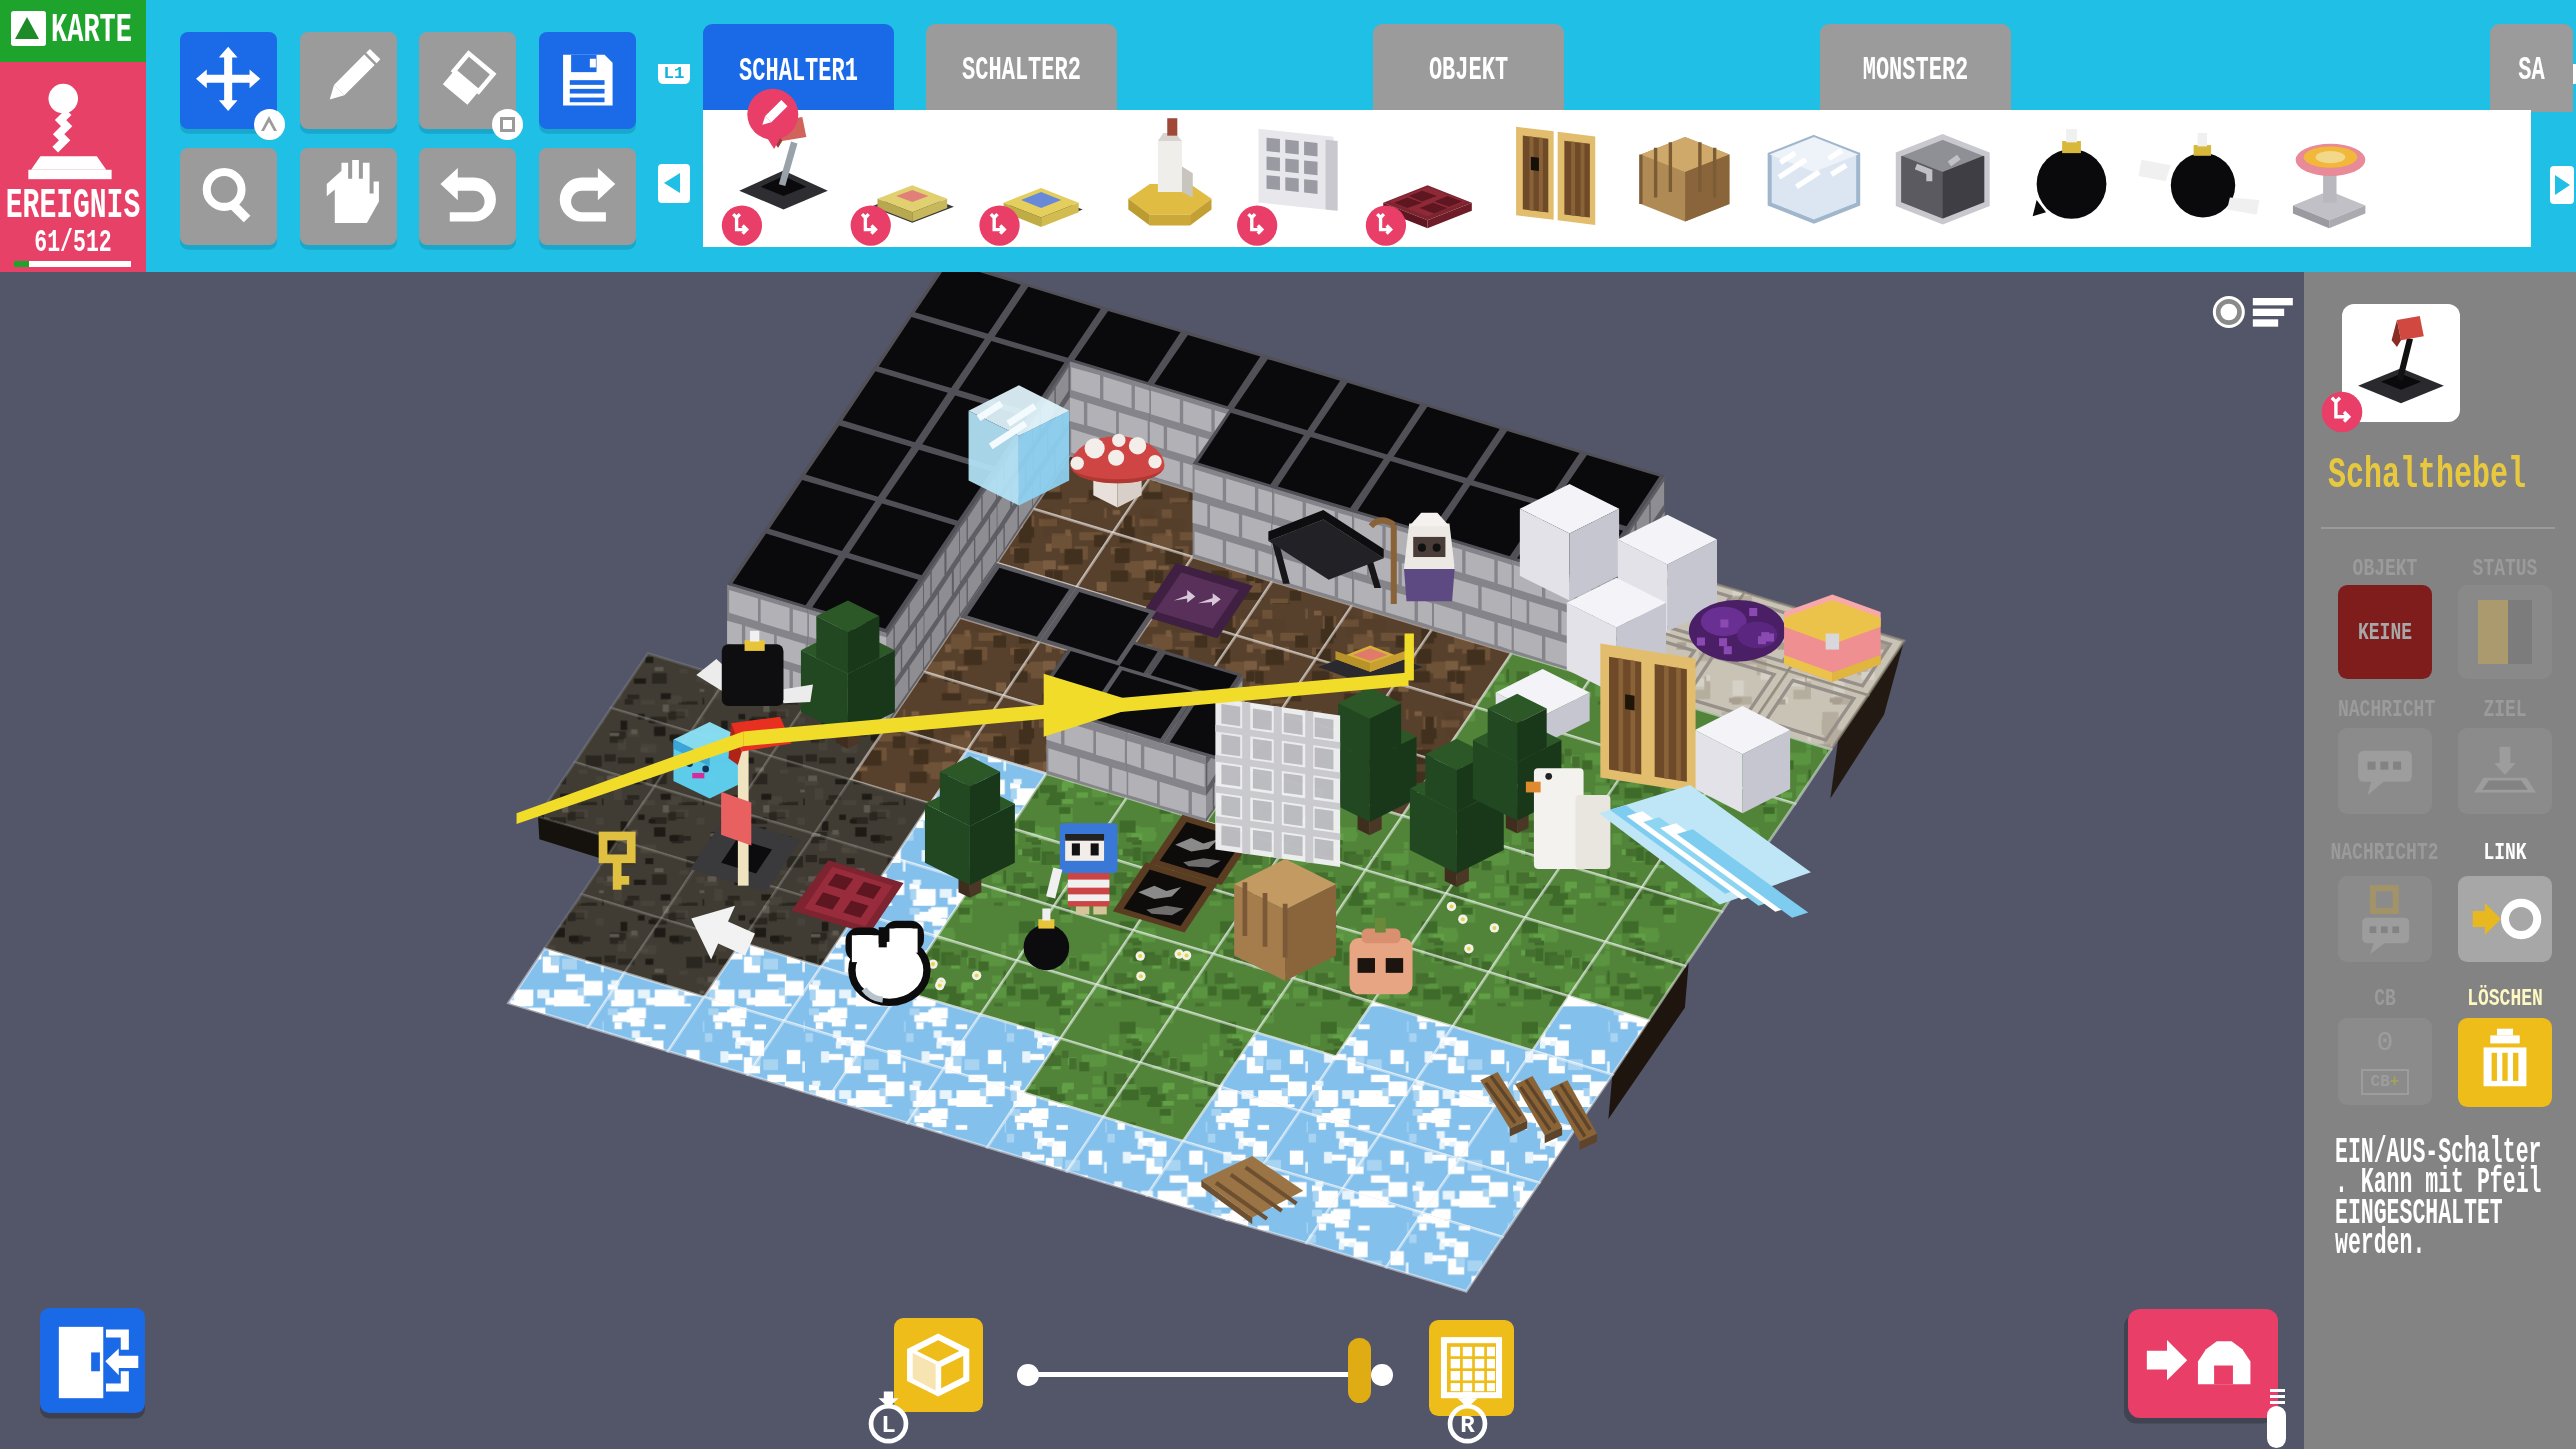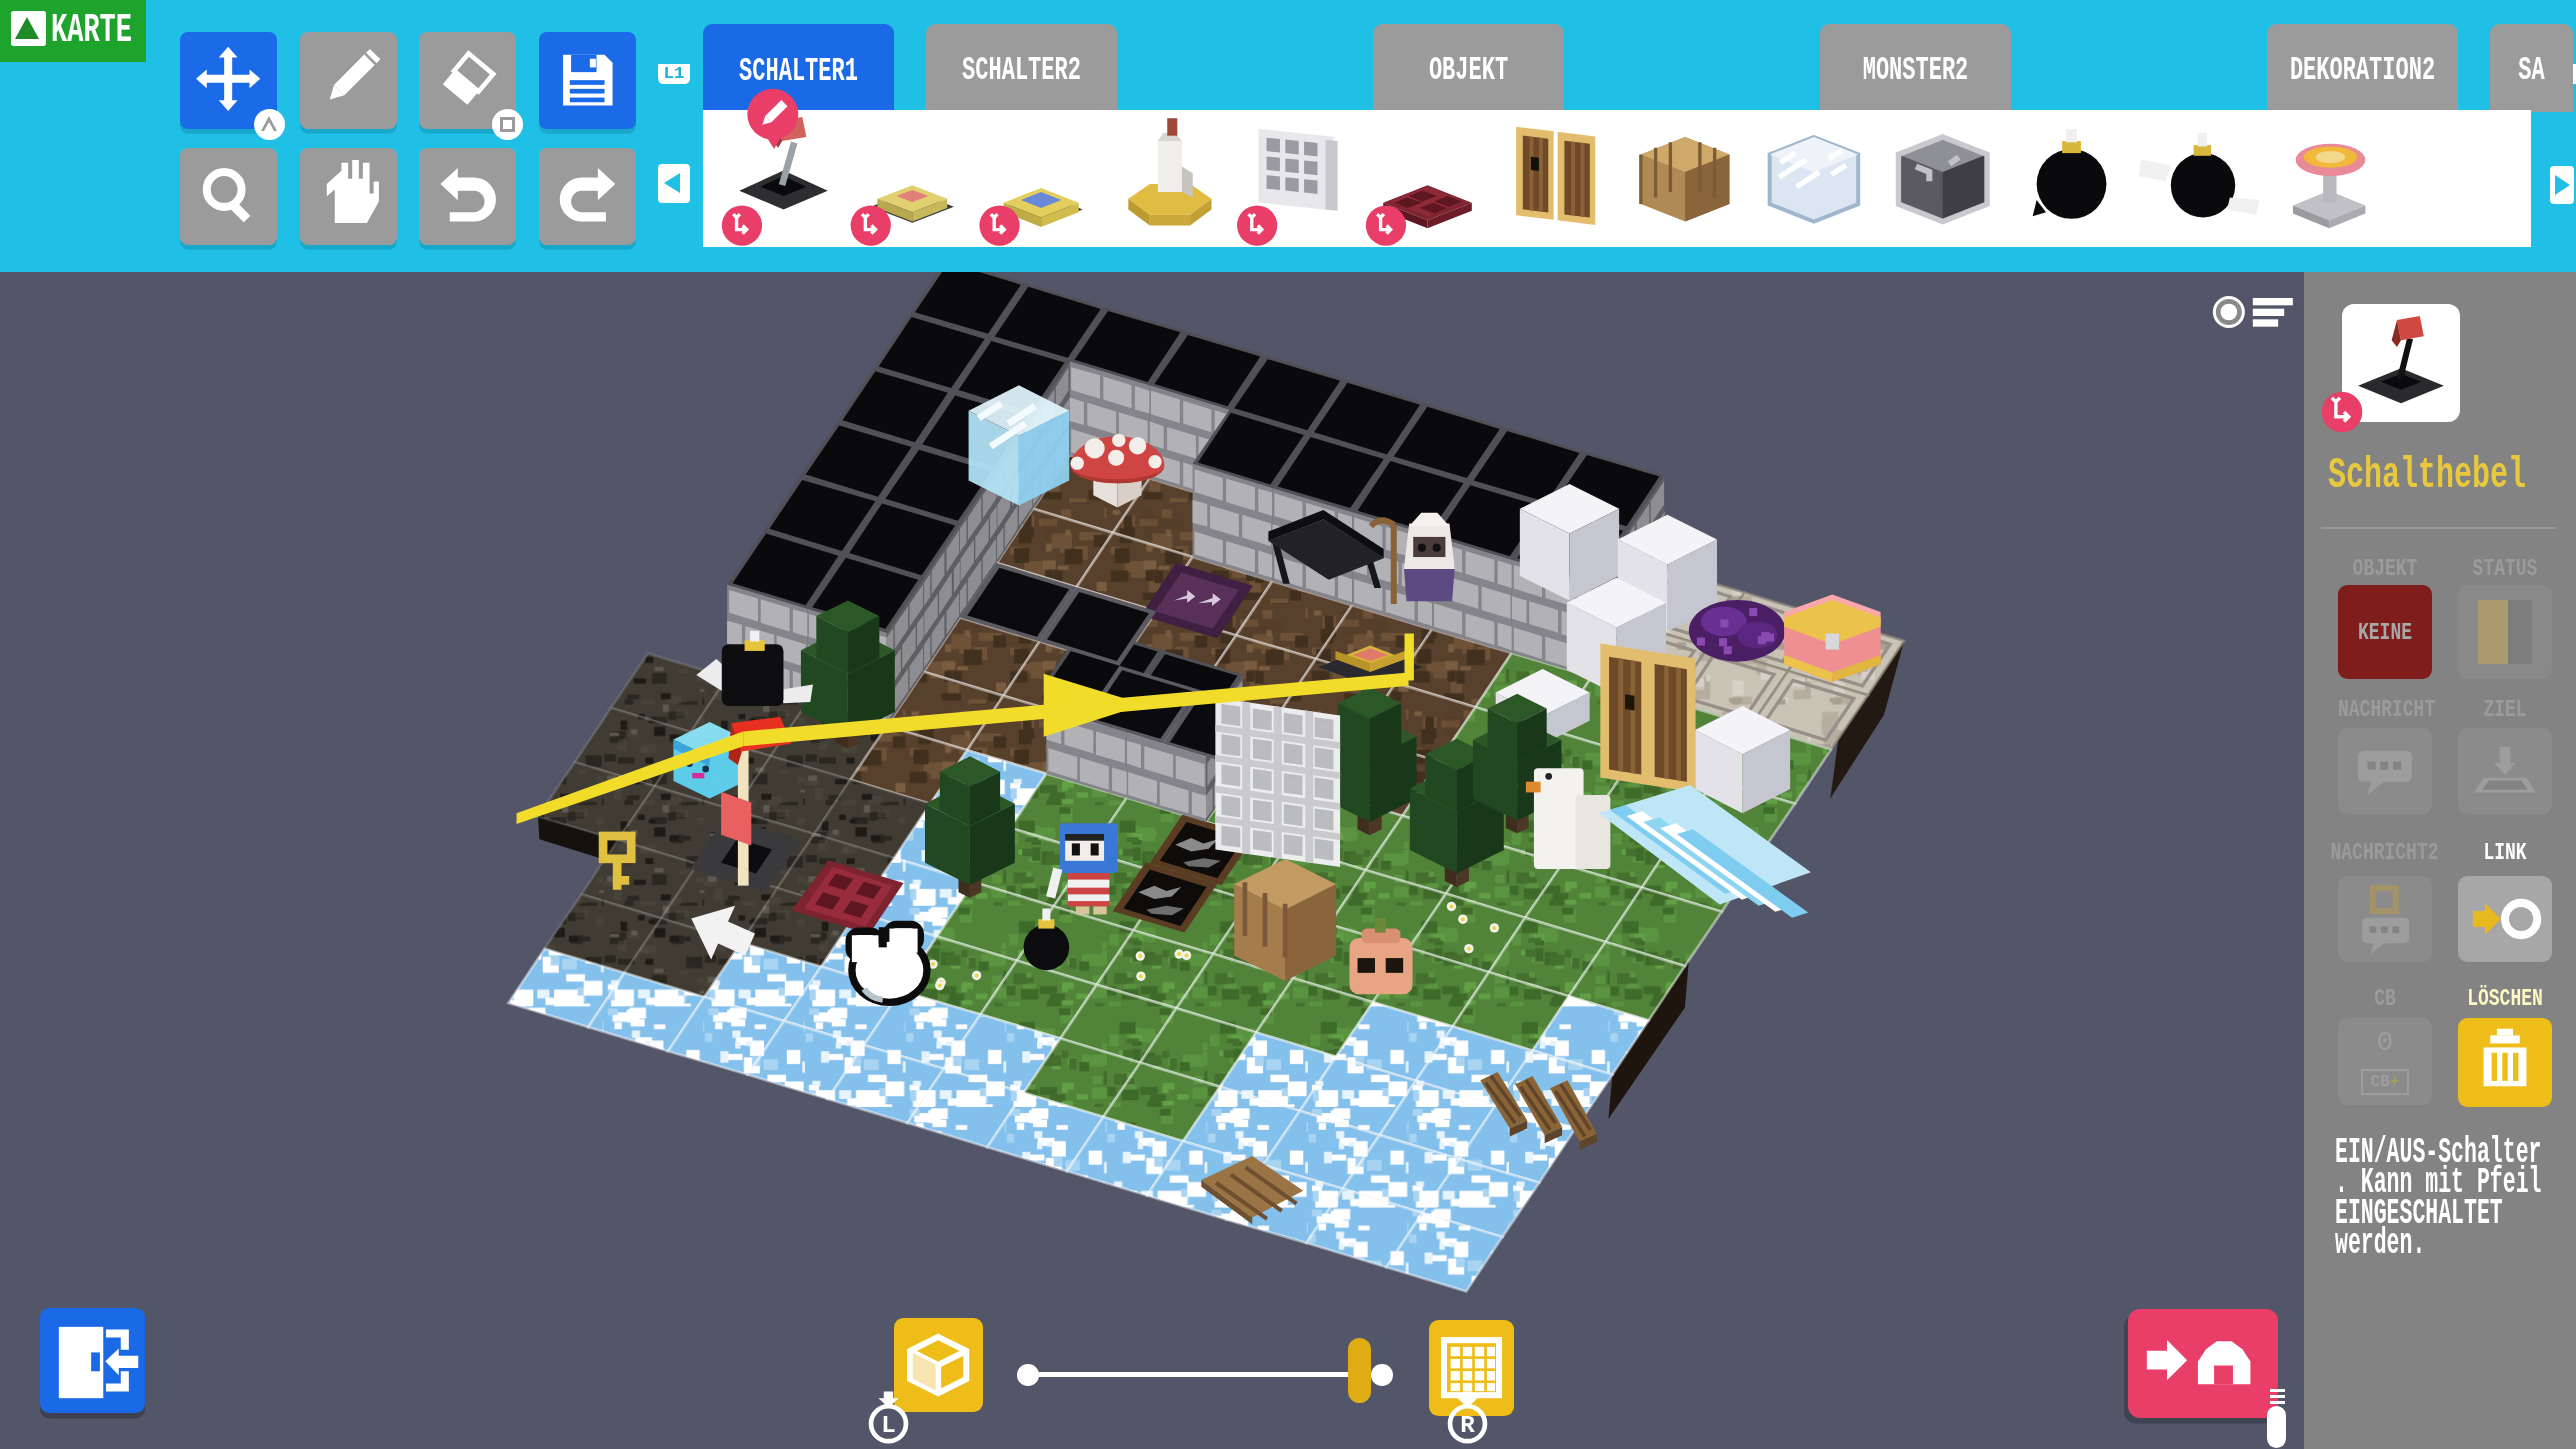--- a/index.html
+++ b/index.html
@@ -1126,20 +1126,32 @@
           <path d="M 30 96 q 10 14 28 16" stroke="#b8c4cc" stroke-width="9" fill="none"></path>
         </g>
 </svg></div>
 
 <div class="abs" style="left:0;top:0;width:146px;height:62px;background:#1ea32d">
   <div class="abs" style="left:10.7px;top:11.4px;width:35px;height:35px;background:#fff;border-radius:2.7px"></div>
   <div class="abs" style="left:15.4px;top:17.4px;width:0;height:0;border-left:12.7px solid transparent;border-right:12.7px solid transparent;border-bottom:22px solid #1e8a28"></div>
   <div class="abs" style="left:51px;top:16px;color:#fff;font:700 27px 'Liberation Mono',monospace;"><span class="px">KARTE</span></div>
 </div>
 
+<div class="abs" style="left:0;top:62px;width:146px;height:210px;background:#e84168">
+  <svg class="abs" style="left:27px;top:19px" width="94" height="101" viewBox="0 0 140 150">
+    <circle cx="54" cy="26" r="22" fill="#fff"></circle>
+    <path d="M 62 46 l -12 12 l 9 9 l -12 12 l 9 9 l -14 14" stroke="#fff" stroke-width="12" fill="none"></path>
+    <polygon points="20,112 104,112 118,132 6,132" fill="#fff"></polygon>
+    <rect x="2" y="132" width="124" height="14" fill="#fff"></rect>
+  </svg>
+  <div class="abs" style="left:0;top:129px;width:146px;text-align:center;color:#fff;font:700 28px 'Liberation Mono',monospace;"><span class="px">EREIGNIS</span></div>
+  <div class="abs" style="left:0;top:169px;width:146px;text-align:center;color:#fff;font:700 21.5px 'Liberation Mono',monospace;"><span class="px">61/512</span></div>
+  <div class="abs" style="left:14px;top:199px;width:117px;height:6px;background:#fff"></div>
+  <div class="abs" style="left:14px;top:199px;width:14.8px;height:6px;background:#1ea32d"></div>
+</div>
 
 <div class="tbtn blue" style="left:180px;top:32px">
   <svg width="97" height="97" viewBox="0 0 145 145">
         <path d="M72 22 l14 16 h-8 v26 h26 v-8 l16 14 l-16 14 v-8 h-26 v26 h8 l-14 16 l-14 -16 h8 v-26 h-26 v8 l-16 -14 l16 -14 v8 h26 v-26 h-8 z" fill="#fff"></path>
       </svg>
 </div>
 
 <div class="abs" style="left:254px;top:109px;width:31px;height:31px;border-radius:50%;background:#fff">
   <div class="abs" style="left:6.7px;top:7.4px;width:0;height:0;border-left:8.7px solid transparent;border-right:8.7px solid transparent;border-bottom:15.4px solid #9b9b9b"></div>
   <div class="abs" style="left:10px;top:12.7px;width:0;height:0;border-left:5.4px solid transparent;border-right:5.4px solid transparent;border-bottom:9.4px solid #fff"></div>
@@ -1212,23 +1224,20 @@
       <span class="px">SCHALTER1</span>
     </div>
 <div class="tab" style="left:926px;width:191px">
       <span class="px">SCHALTER2</span>
     </div>
 <div class="tab" style="left:1373px;width:191px">
       <span class="px">OBJEKT</span>
     </div>
 <div class="tab" style="left:1820px;width:191px">
       <span class="px">MONSTER2</span>
-    </div>
-<div class="tab" style="left:2267px;width:191px">
-      <span class="px">DEKORATION2</span>
     </div>
 <div class="tab" style="left:2490px;width:83px">
       <span class="px">SA</span>
     </div>
 
 <div class="abs" style="left:703px;top:110px;width:1828px;height:137px;background:#fff"></div>
 
 <div class="abs" style="left:658px;top:164px;width:32px;height:39px;background:#fff;border-radius:4px">
   <div class="abs" style="left:6px;top:8.7px;width:0;height:0;border-top:10.7px solid transparent;border-bottom:10.7px solid transparent;border-right:16px solid #1fbfe6"></div>
 </div>

